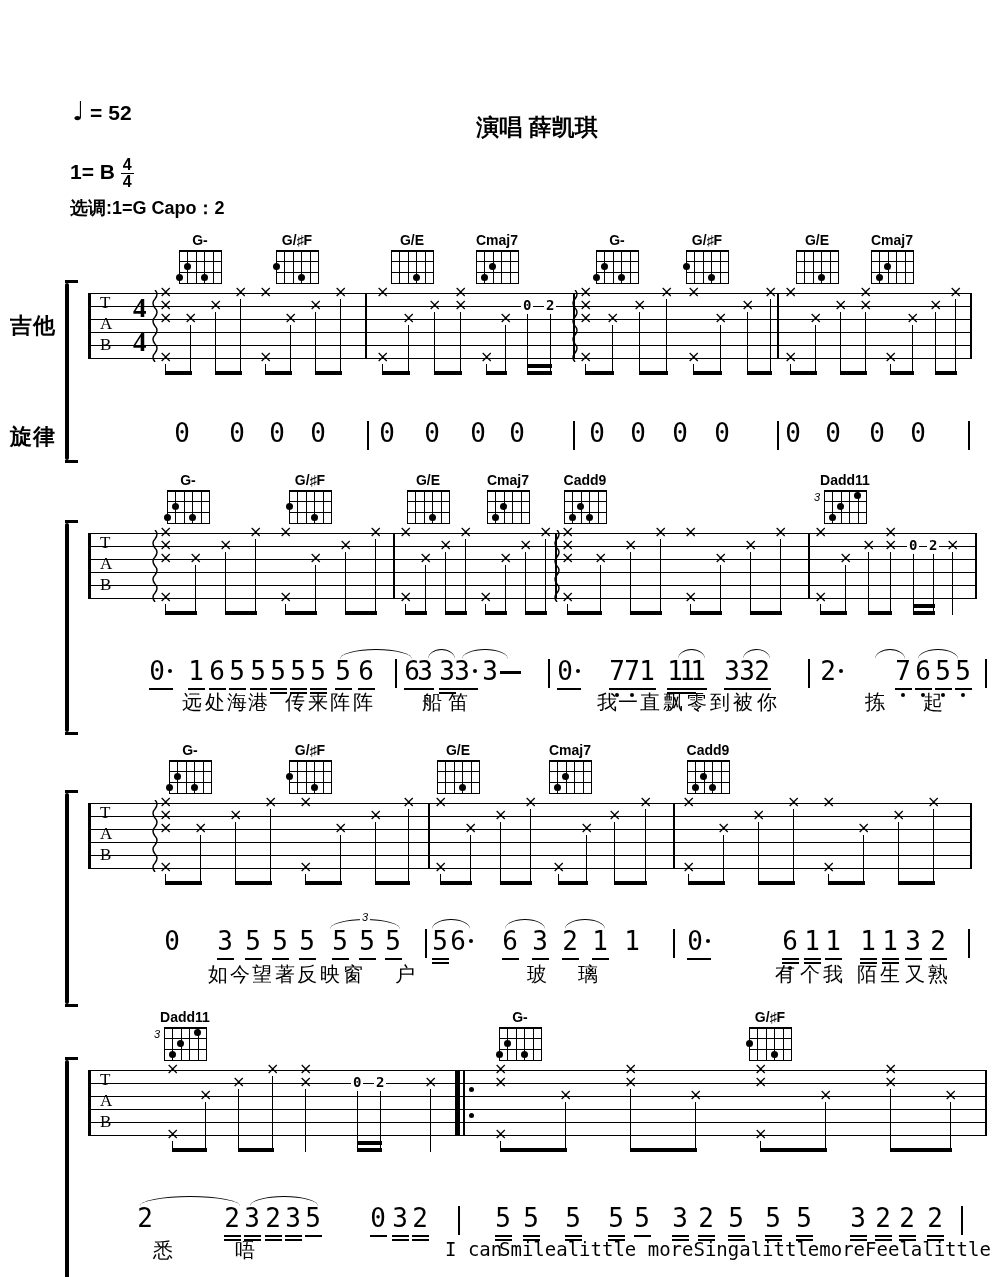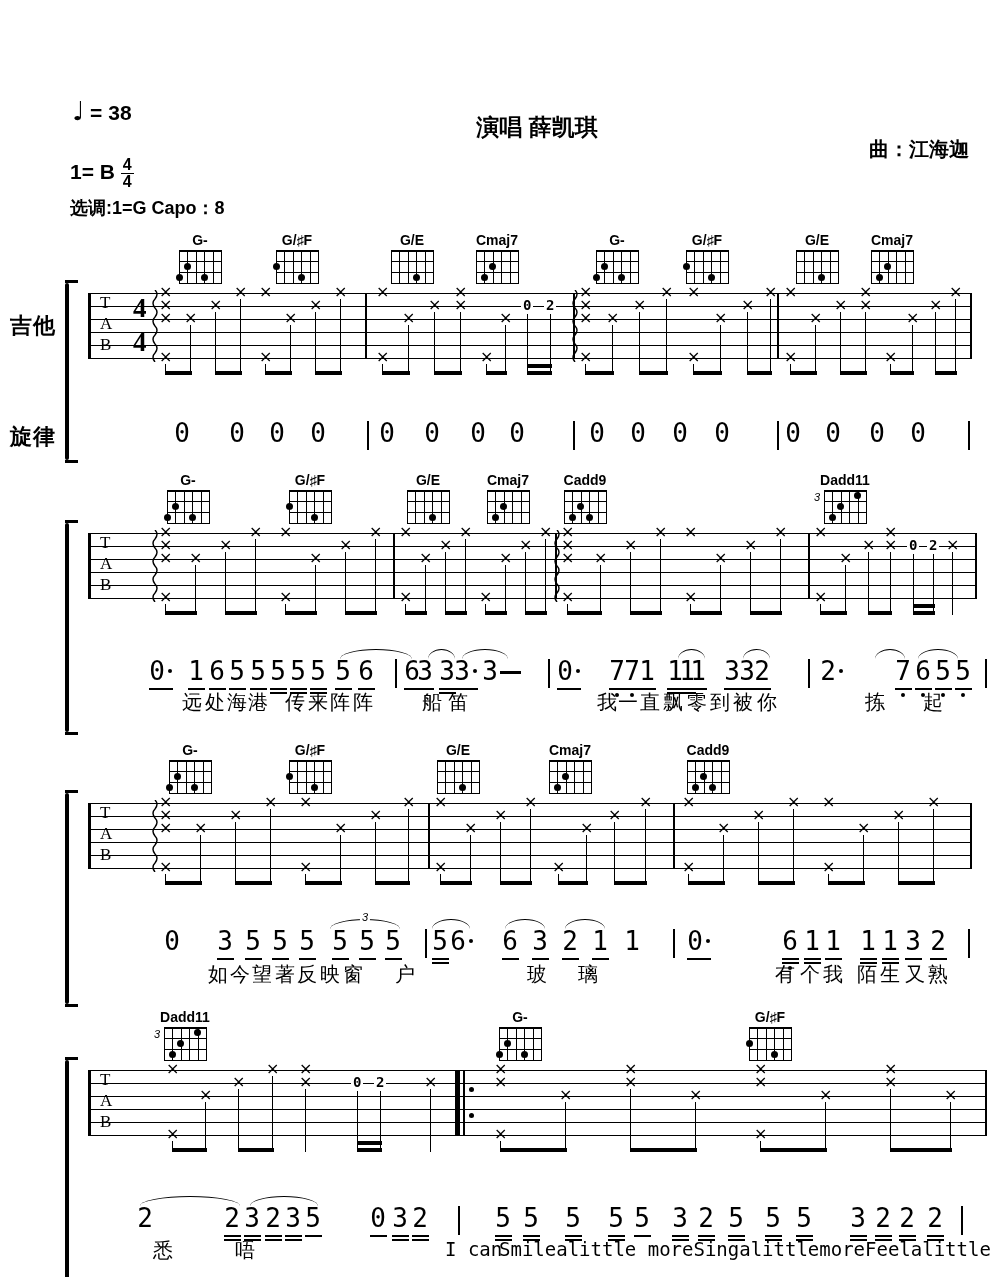--- a/index.html
+++ b/index.html
@@ -31,33 +31,32 @@
   .fretno{font-size:11px;font-style:italic;line-height:1;}
   .dot{background:#000;border-radius:50%;}
 </style>
 </head>
 <body>
 
 <div class="sheet">
 
   <div class="abs tempo" style="left:72px;top:96px;">
     <span class="note">♩</span>
-    <span>= 38</span>
+    <span>= 52</span>
   </div>
   <div class="abs ctr singer" style="left:537px;top:112px;">演唱 薛凯琪</div>
   <div class="abs keyline" style="left:70px;top:157px;">
     <span>1= B</span>
     <span class="frac">
       <span class="fn">4</span><br>
       <span>4</span>
     </span>
   </div>
-  <div class="abs tuning" style="left:70px;top:196px;">选调:1=G  Capo：8</div>
+  <div class="abs tuning" style="left:70px;top:196px;">选调:1=G  Capo：2</div>
   <div class="abs credits" style="right:30px;top:136px;">
-    <div>曲：江海迦</div>
   </div>
   <div id="score">
       <div class="abs" style="left: 65px; top: 283px; width: 4px; height: 177px; background: rgb(0, 0, 0); border-radius: 2px;"></div>
       <div class="abs sysline" style="left: 65px; top: 280px; width: 13px; height: 3px;"></div>
       <div class="abs sysline" style="left: 65px; top: 460px; width: 13px; height: 3px;"></div>
       <div class="abs sysline" style="left: 88px; top: 293px; width: 882px; height: 1px;"></div>
       <div class="abs sysline" style="left: 88px; top: 306px; width: 882px; height: 1px;"></div>
       <div class="abs sysline" style="left: 88px; top: 319px; width: 882px; height: 1px;"></div>
       <div class="abs sysline" style="left: 88px; top: 332px; width: 882px; height: 1px;"></div>
       <div class="abs sysline" style="left: 88px; top: 345px; width: 882px; height: 1px;"></div>

